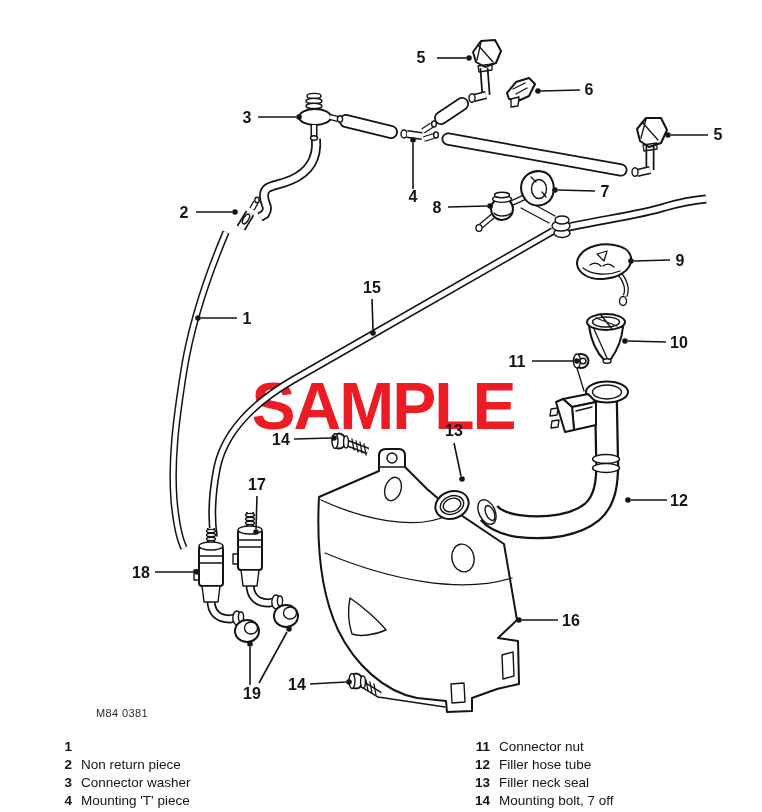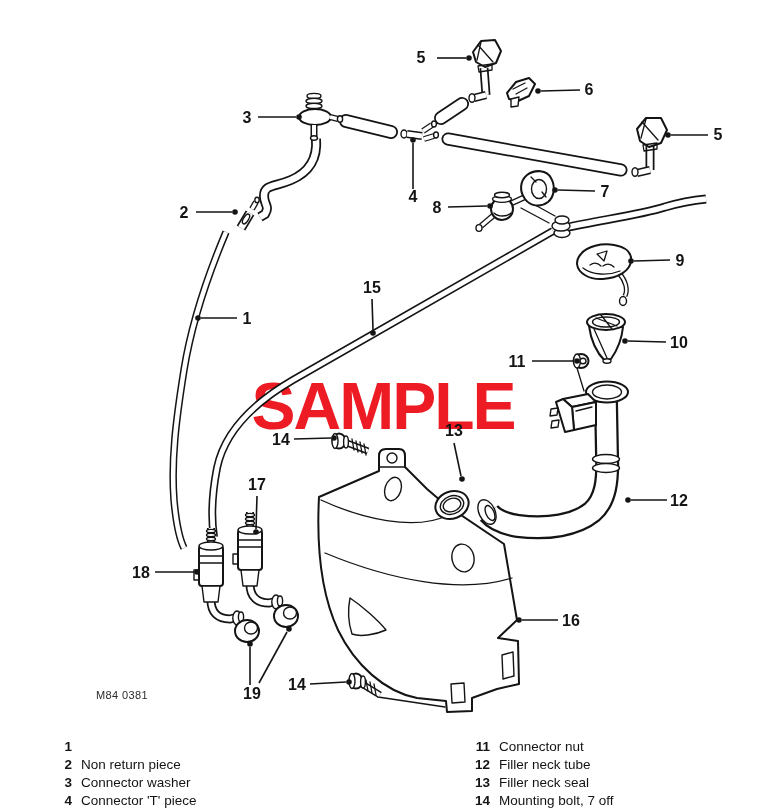--- a/index.html
+++ b/index.html
@@ -15,21 +15,21 @@
   .to  { fill:none; stroke:#141414; stroke-linecap:butt; }
   .ti  { fill:none; stroke:#ffffff; stroke-linecap:butt; }
   .tor { fill:none; stroke:#141414; stroke-linecap:round; }
   .tir { fill:none; stroke:#ffffff; stroke-linecap:round; }
 
   .leader { stroke:#141414; stroke-width:1.6; }
   .callout-num { font:bold 16px "Liberation Sans", sans-serif; fill:#141414; }
   .watermark { font:bold 66px "Liberation Sans", sans-serif; letter-spacing:-2px; }
 
   #figure-code {
-    position:absolute; left:96px; top:689px; font-size:11px; letter-spacing:.4px; color:#2b2b2b;
+    position:absolute; left:96px; top:707px; font-size:11px; letter-spacing:.4px; color:#2b2b2b;
   }
   .legend-col { position:absolute; top:738px; }
   #legend-left  { left:48px;  }
   #legend-right { left:466px; }
   .legend-row { display:flex; align-items:baseline; height:18px; font-size:13.5px; line-height:18px; white-space:nowrap; }
   .lnum { font-weight:bold; width:24px; text-align:right; margin-right:9px; flex:none; }
 </style>
 </head>
 <body>
 
@@ -407,31 +407,31 @@
     <div class="legend-row">
       <span class="lnum">2</span>
       <span class="ltext">Non return piece</span>
     </div>
     <div class="legend-row">
       <span class="lnum">3</span>
       <span class="ltext">Connector washer</span>
     </div>
     <div class="legend-row">
       <span class="lnum">4</span>
-      <span class="ltext">Connector 'T' piece</span>
+      <span class="ltext">Mounting 'T' piece</span>
     </div>
   </div>
 <div id="legend-right" class="legend-col">
     <div class="legend-row">
       <span class="lnum">11</span>
       <span class="ltext">Connector nut</span>
     </div>
     <div class="legend-row">
       <span class="lnum">12</span>
-      <span class="ltext">Filler neck tube</span>
+      <span class="ltext">Filler hose tube</span>
     </div>
     <div class="legend-row">
       <span class="lnum">13</span>
       <span class="ltext">Filler neck seal</span>
     </div>
     <div class="legend-row">
       <span class="lnum">14</span>
       <span class="ltext">Mounting bolt, 7 off</span>
     </div>
   </div>

